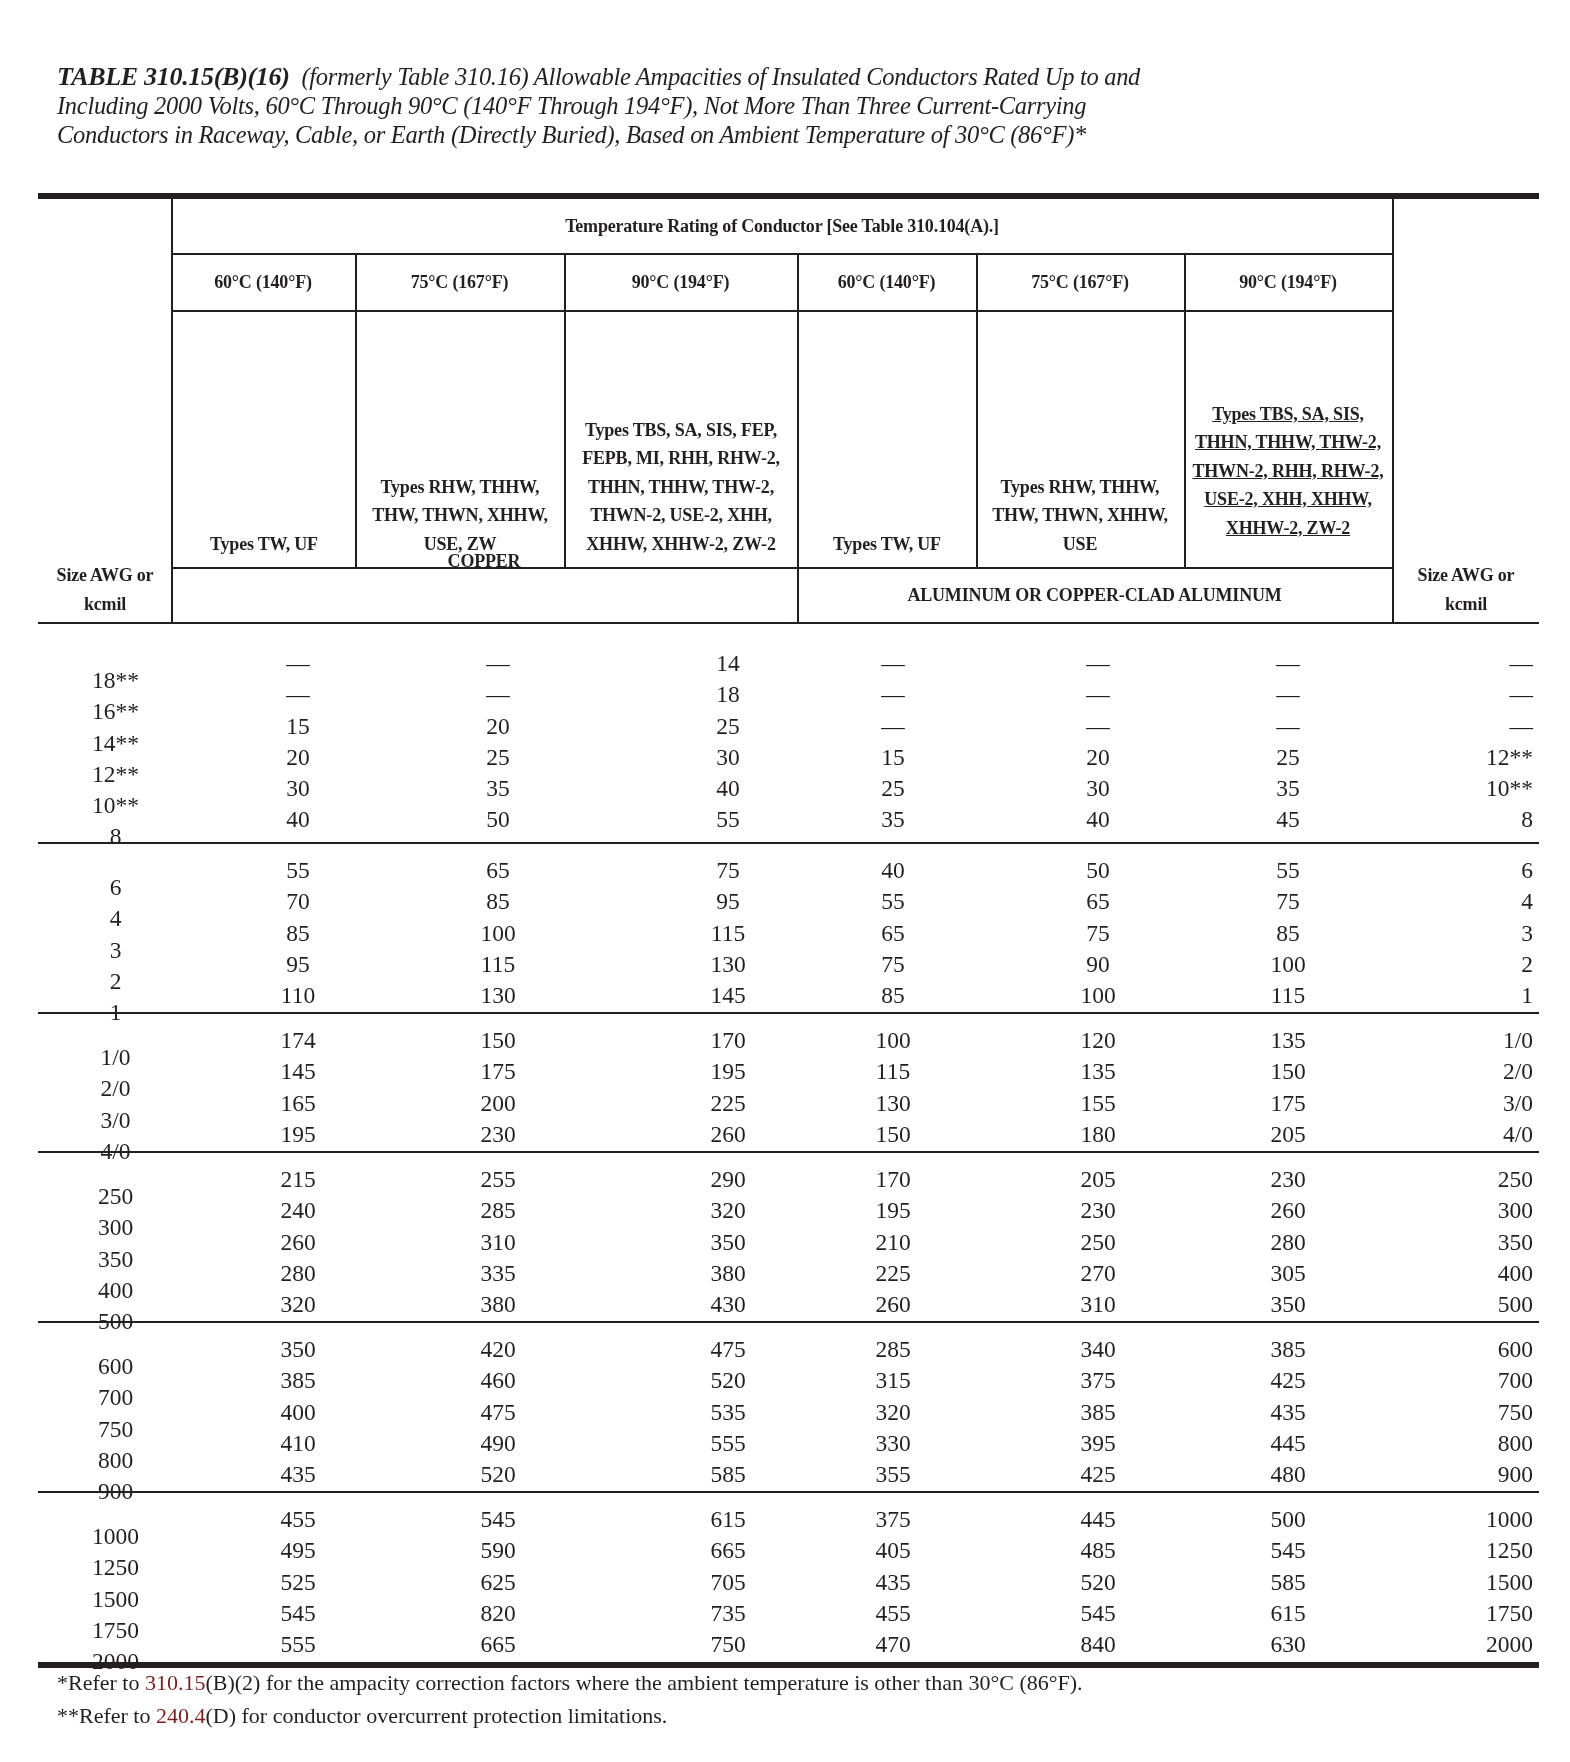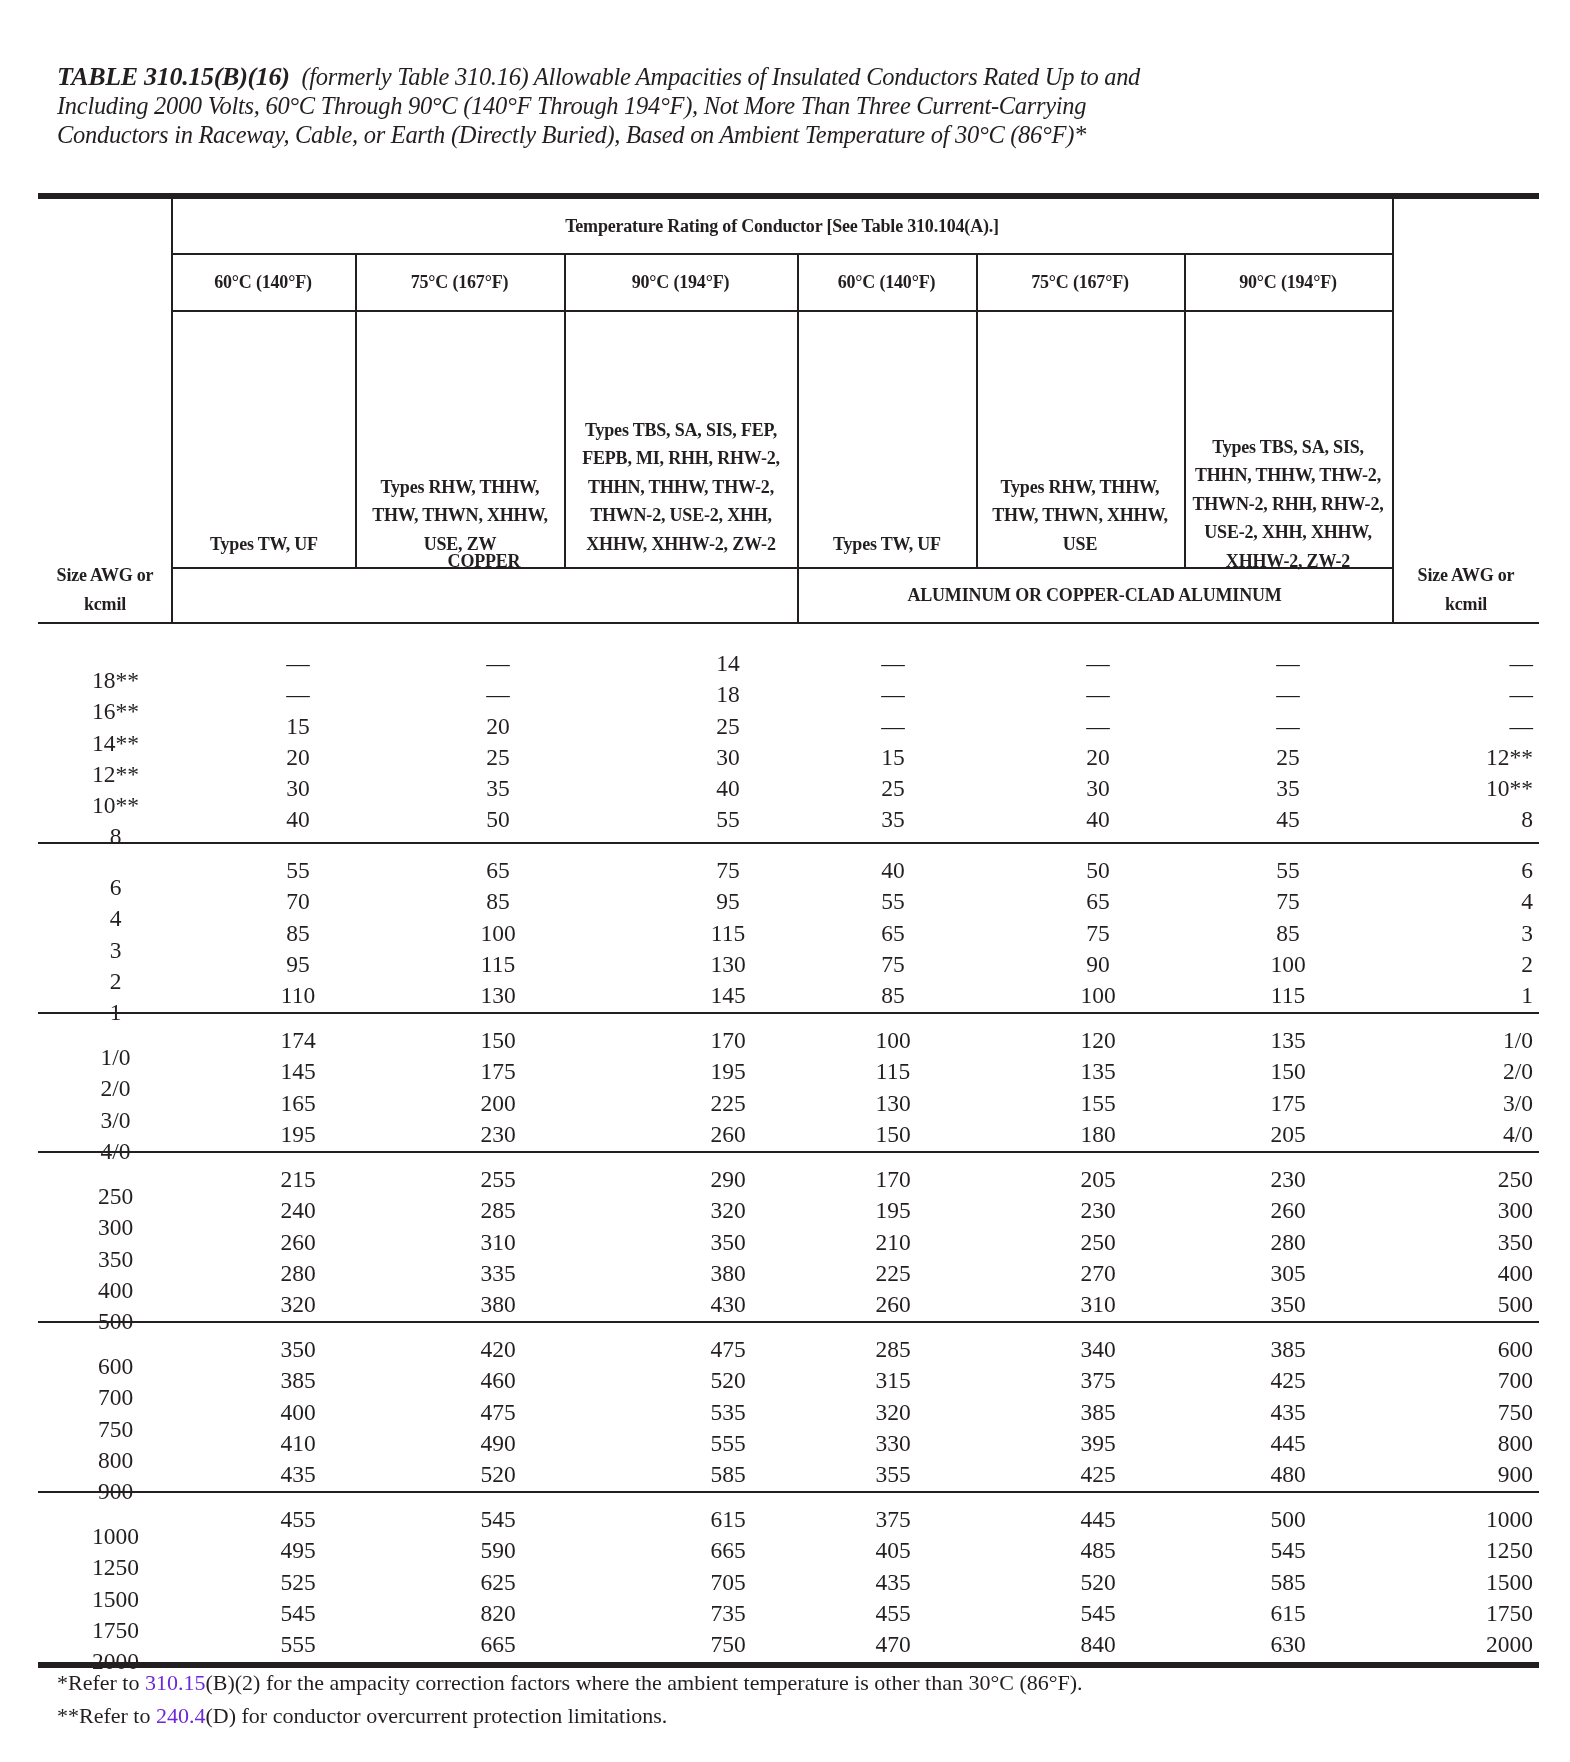--- a/index.html
+++ b/index.html
@@ -24,21 +24,21 @@
   .cell { position: absolute; top: 0; height: 31.3px; line-height: 31.3px; font-size: 23.5px; text-align: center; }
   .c0 { left: 30px; width: 95px; margin-top: 17px; }
   .c1 { left: 180px; width: 160px; }
   .c2 { left: 360px; width: 200px; }
   .c3 { left: 610px; width: 160px; }
   .c4 { left: 770px; width: 170px; }
   .c5 { left: 960px; width: 200px; }
   .c6 { left: 1170px; width: 160px; }
   .c7 { left: 1395px; width: 100px; text-align: right; }
   .footnotes { position: absolute; left: 57px; top: 1666px; font-size: 22px; line-height: 33px; }
-  .ref { color: #6d28d9; text-align: center; }
+  .ref { color: #7f1d1d; text-align: center; }
 </style>
 </head>
 <body>
 
 <div class="caption"><span class="tno">TABLE 310.15(B)(16)</span> <span>(formerly Table 310.16) Allowable Ampacities of Insulated Conductors Rated Up to and Including 2000 Volts, 60°C Through 90°C (140°F Through 194°F), Not More Than Three Current-Carrying Conductors in Raceway, Cable, or Earth (Directly Buried), Based on Ambient Temperature of 30°C (86°F)*</span></div>
 
 <div>
   <div class="rule-thick" style="top:193px;"></div>
 
   <div class="vline" style="left:171px; top:199px; height:424px;"></div>
@@ -71,21 +71,21 @@
     </div>
   <div class="hdr hdr-bottom" style="left:570px; width:222px; top:312px; height:246px;">
       <span>Types TBS, SA, SIS, FEP, FEPB, MI, RHH, RHW-2, THHN, THHW, THW-2, THWN-2, USE-2, XHH, XHHW, XHHW-2, ZW-2</span>
     </div>
   <div class="hdr hdr-bottom" style="left:800px; width:174px; top:312px; height:246px;">
       <span>Types TW, UF</span>
     </div>
   <div class="hdr hdr-bottom" style="left:984px; width:192px; top:312px; height:246px;">
       <span>Types RHW, THHW, THW, THWN, XHHW, USE</span>
     </div>
-  <div class="hdr hdr-bottom" style="left:1190px; width:196px; top:329px; height:246px;">
+  <div class="hdr hdr-bottom" style="left:1190px; width:196px; top:296px; height:246px;text-decoration:underline;">
       <span>Types TBS, SA, SIS, THHN, THHW, THW-2, THWN-2, RHH, RHW-2, USE-2, XHH, XHHW, XHHW-2, ZW-2</span>
     </div>
 
   <div class="hdr hdr-mid" style="left:171px; width:626px; top:535px; height:53px;">COPPER</div>
   <div class="hdr hdr-mid" style="left:797px; width:595px; top:569px; height:53px;">ALUMINUM OR COPPER-CLAD ALUMINUM</div>
 
   <div class="hdr hdr-bottom" style="left:50px; width:110px; top:520px; height:98px;">Size AWG or kcmil</div>
   <div class="hdr hdr-bottom" style="left:1396px; width:140px; top:540px; height:78px;">Size AWG or kcmil</div>
 
   <div class="rowgroup" style="top:648px;">

